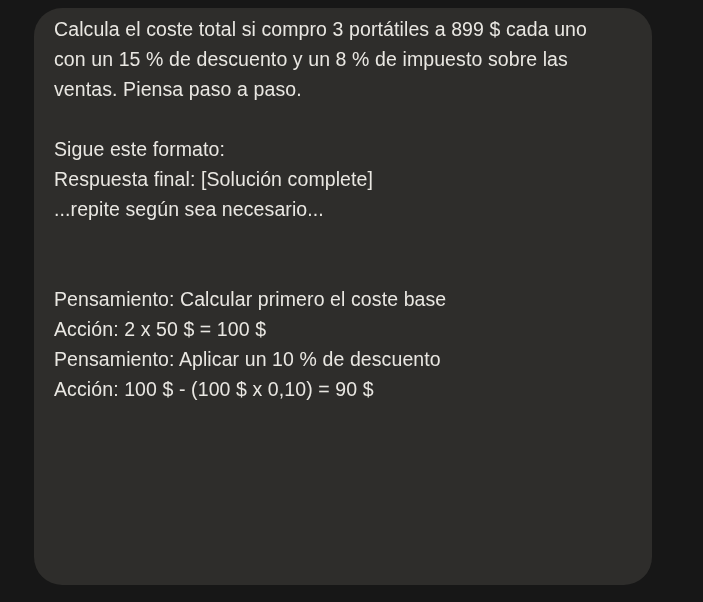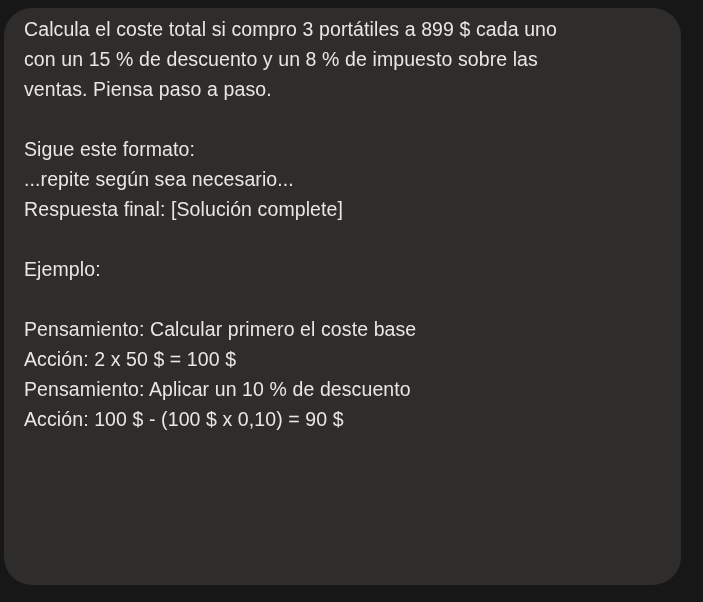--- a/index.html
+++ b/index.html
@@ -12,23 +12,23 @@
     font-family: "Liberation Sans", "DejaVu Sans", sans-serif;
   }
   .stage {
     position: relative;
     width: 703px;
     height: 602px;
     background: var(--bg, #171717);
   }
   .bubble {
     position: absolute;
-    left: 4px;
+    left: 34px;
     top: 8px;
-    width: 677px;
+    width: 618px;
     height: 577px;
     background: var(--bubble, #2e2d2b);
     border-radius: 28px;
     box-sizing: border-box;
     padding: 6px 20px 0 20px;
   }
   .lines {
     color: var(--text, #e9e7e2);
     font-size: 19.5px;
     line-height: 30px;
@@ -44,24 +44,23 @@
 <body>
 
 <div class="stage">
   <div class="bubble">
     <div class="lines">
         <div class="line">Calcula el coste total si compro 3 portátiles a 899 $ cada uno</div>
         <div class="line">con un 15 % de descuento y un 8 % de impuesto sobre las</div>
         <div class="line">ventas. Piensa paso a paso.</div>
         <div class="line"></div>
         <div class="line">Sigue este formato:</div>
+        <div class="line">Respuesta final: [Solución complete]</div>
         <div class="line">...repite según sea necesario...</div>
-        <div class="line">Respuesta final: [Solución complete]</div>
         <div class="line"></div>
-        <div class="line">Ejemplo:</div>
         <div class="line"></div>
         <div class="line">Pensamiento: Calcular primero el coste base</div>
         <div class="line">Acción: 2 x 50 $ = 100 $</div>
         <div class="line">Pensamiento: Aplicar un 10 % de descuento</div>
         <div class="line">Acción: 100 $ - (100 $ x 0,10) = 90 $</div>
       </div>
   </div>
 </div>
 
 </body></html>

